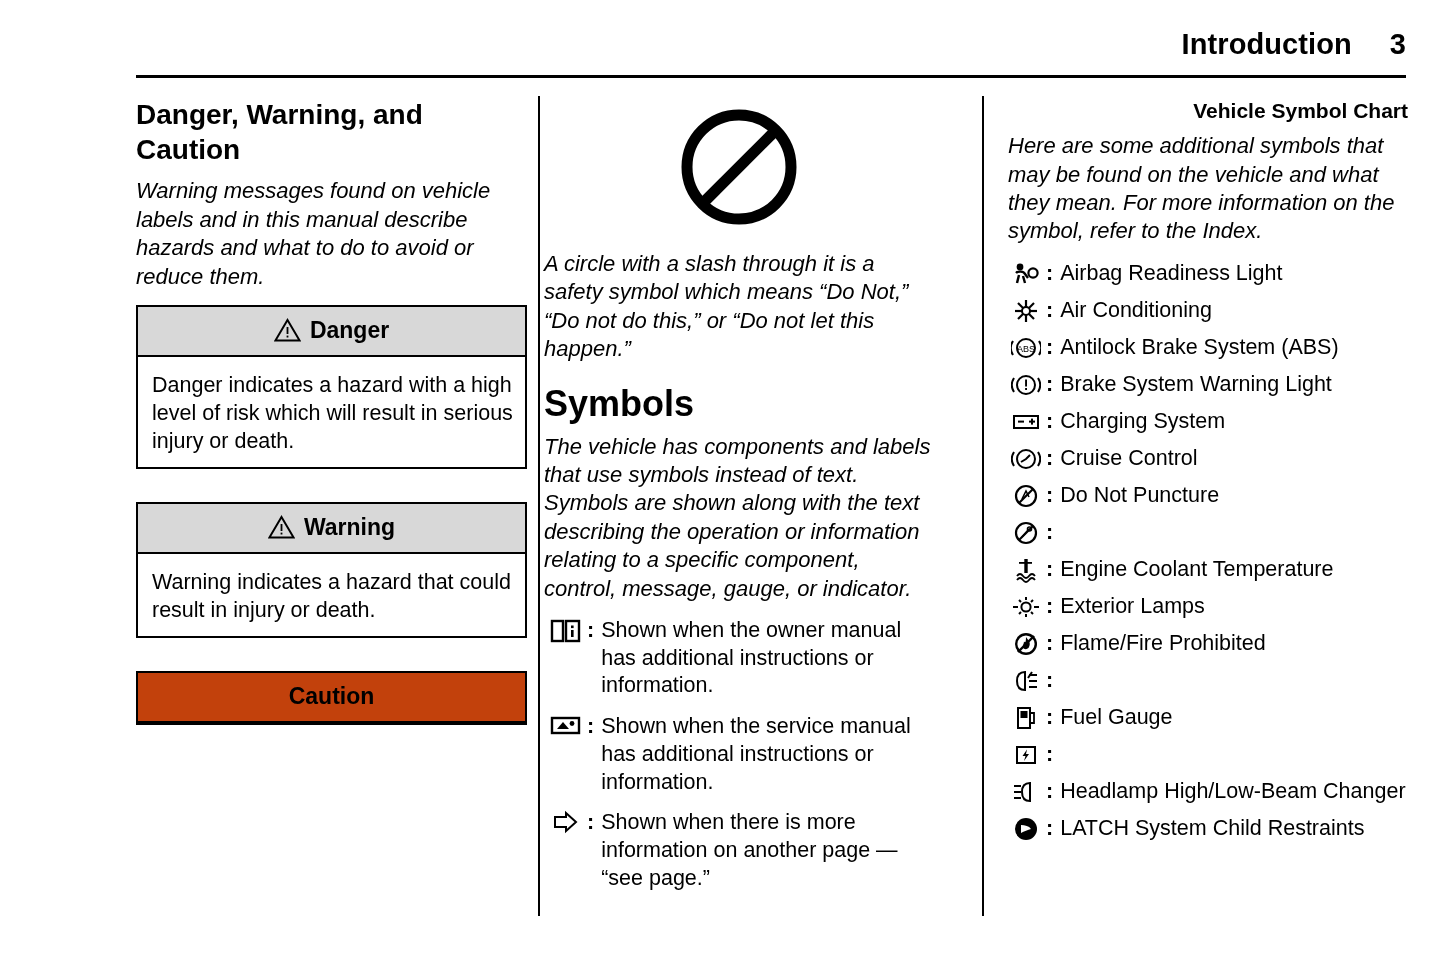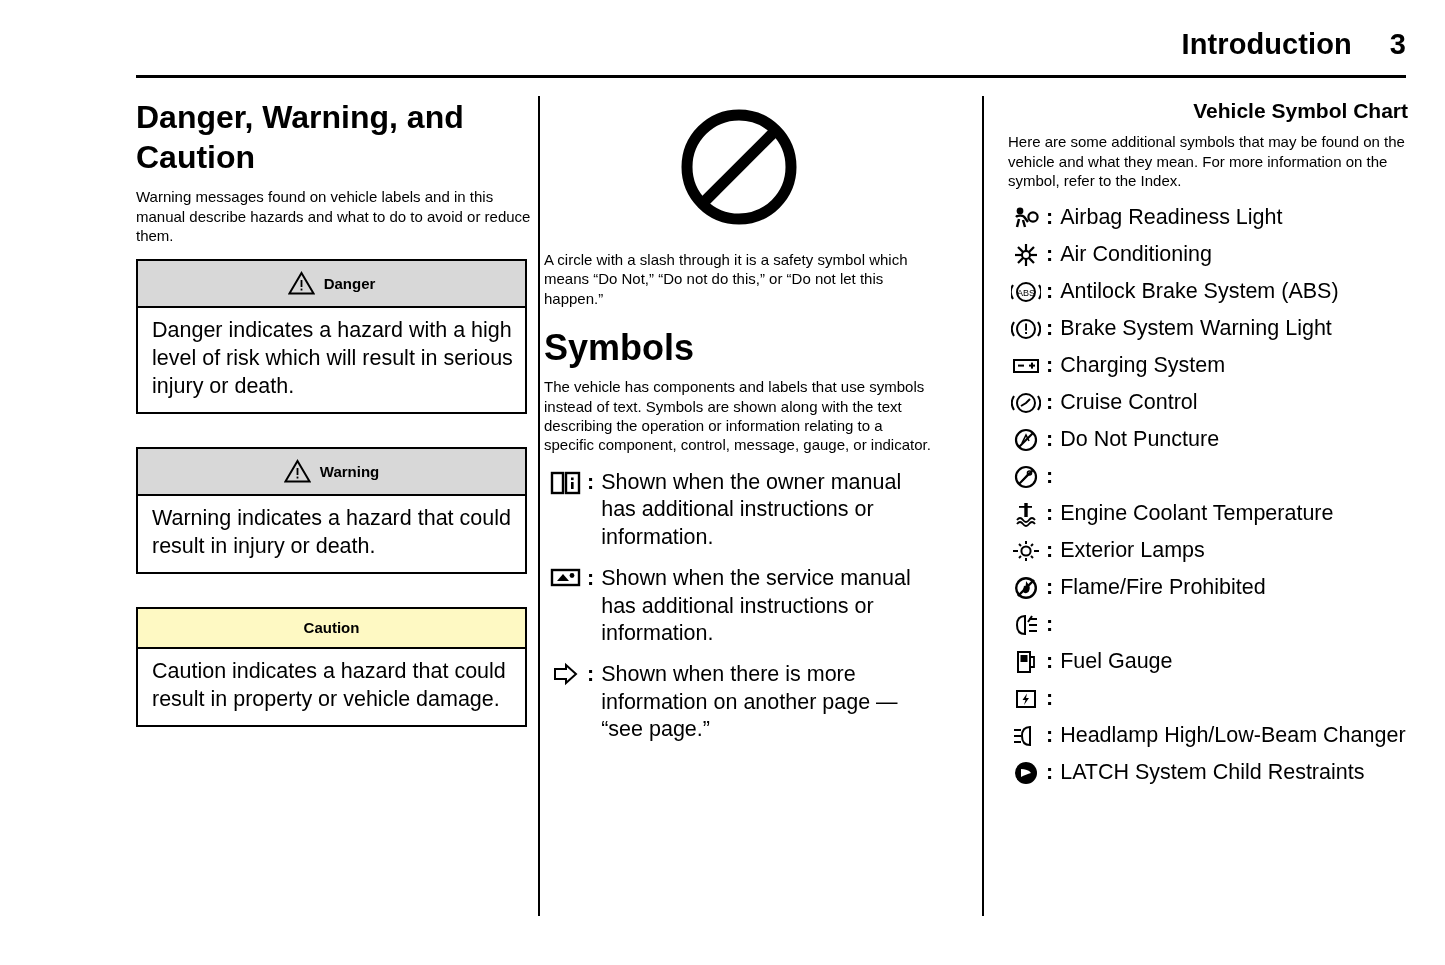--- a/index.html
+++ b/index.html
@@ -63,70 +63,71 @@
     position: absolute;
     top: 96px;
     width: 2px;
     height: 820px;
     background: #000;
   }
   .divider-1 { left: 522px; }
   .divider-2 { left: 966px; }
 
   h1.section-title {
-    font-size: 32px;
+    font-size: 28px;
     font-weight: bold;
     margin: 0 0 10px 0;
     line-height: 1.24;
   }
   h2.sub-title {
     font-size: 36px;
     font-weight: bold;
     margin: 18px 0 8px 0;
     line-height: 1.2;
   }
   h3.small-title {
     font-size: 21px;
     font-weight: bold;
     margin: 0 0 8px 0;
     line-height: 1.25;
     text-align: right;
   }
   p.body {
-    font-size: 15px;
+    font-size: 22px;
     line-height: 1.29;
     margin: 0 0 14px 0;
+    font-style: italic;
   }
   
   .alert {
     border: 2px solid #000;
     margin: 0 0 33px 0;
     width: 391px;
     box-sizing: border-box;
   }
   .alert-head {
     background: #d8d8d8;
     border-bottom: 2px solid #000;
     text-align: center;
-    font-size: 15px;
+    font-size: 23px;
     font-weight: bold;
     padding: 10px 0 11px 0;
     display: flex;
     align-items: center;
     justify-content: center;
     gap: 9px;
   }
   .alert-head.plain {
-    background: #fef9c3;
+    background: #c2410c;
     text-align: right;
   }
   .alert-body {
     font-size: 21.5px;
     line-height: 1.3;
-    padding: 9px 12px 11px 14px;
+    padding: 15px 12px 11px 14px;
   }
   .tri-icon {
     display: inline-block;
     line-height: 1;
     font-size: 25px;
   }
   
   .noslash-wrap {
     width: 390px;
     display: flex;
@@ -224,21 +225,20 @@
         </span>
         <span>Warning</span>
       </div>
       <div class="alert-body">Warning indicates a hazard that could result in injury or death.</div>
     </div>
 
     <div class="alert">
       <div class="alert-head plain">
         <span>Caution</span>
       </div>
-      <div class="alert-body">Caution indicates a hazard that could result in property or vehicle damage.</div>
     </div>
   </div>
 
   <div class="col col-2">
     <div class="noslash-wrap">
       <span>
         <svg width="122" height="122" viewBox="0 0 122 122">
           <circle cx="61" cy="61" r="52" fill="none" stroke="#000" stroke-width="11"></circle>
           <line x1="24" y1="98" x2="98" y2="24" stroke="#000" stroke-width="11"></line>
         </svg>

